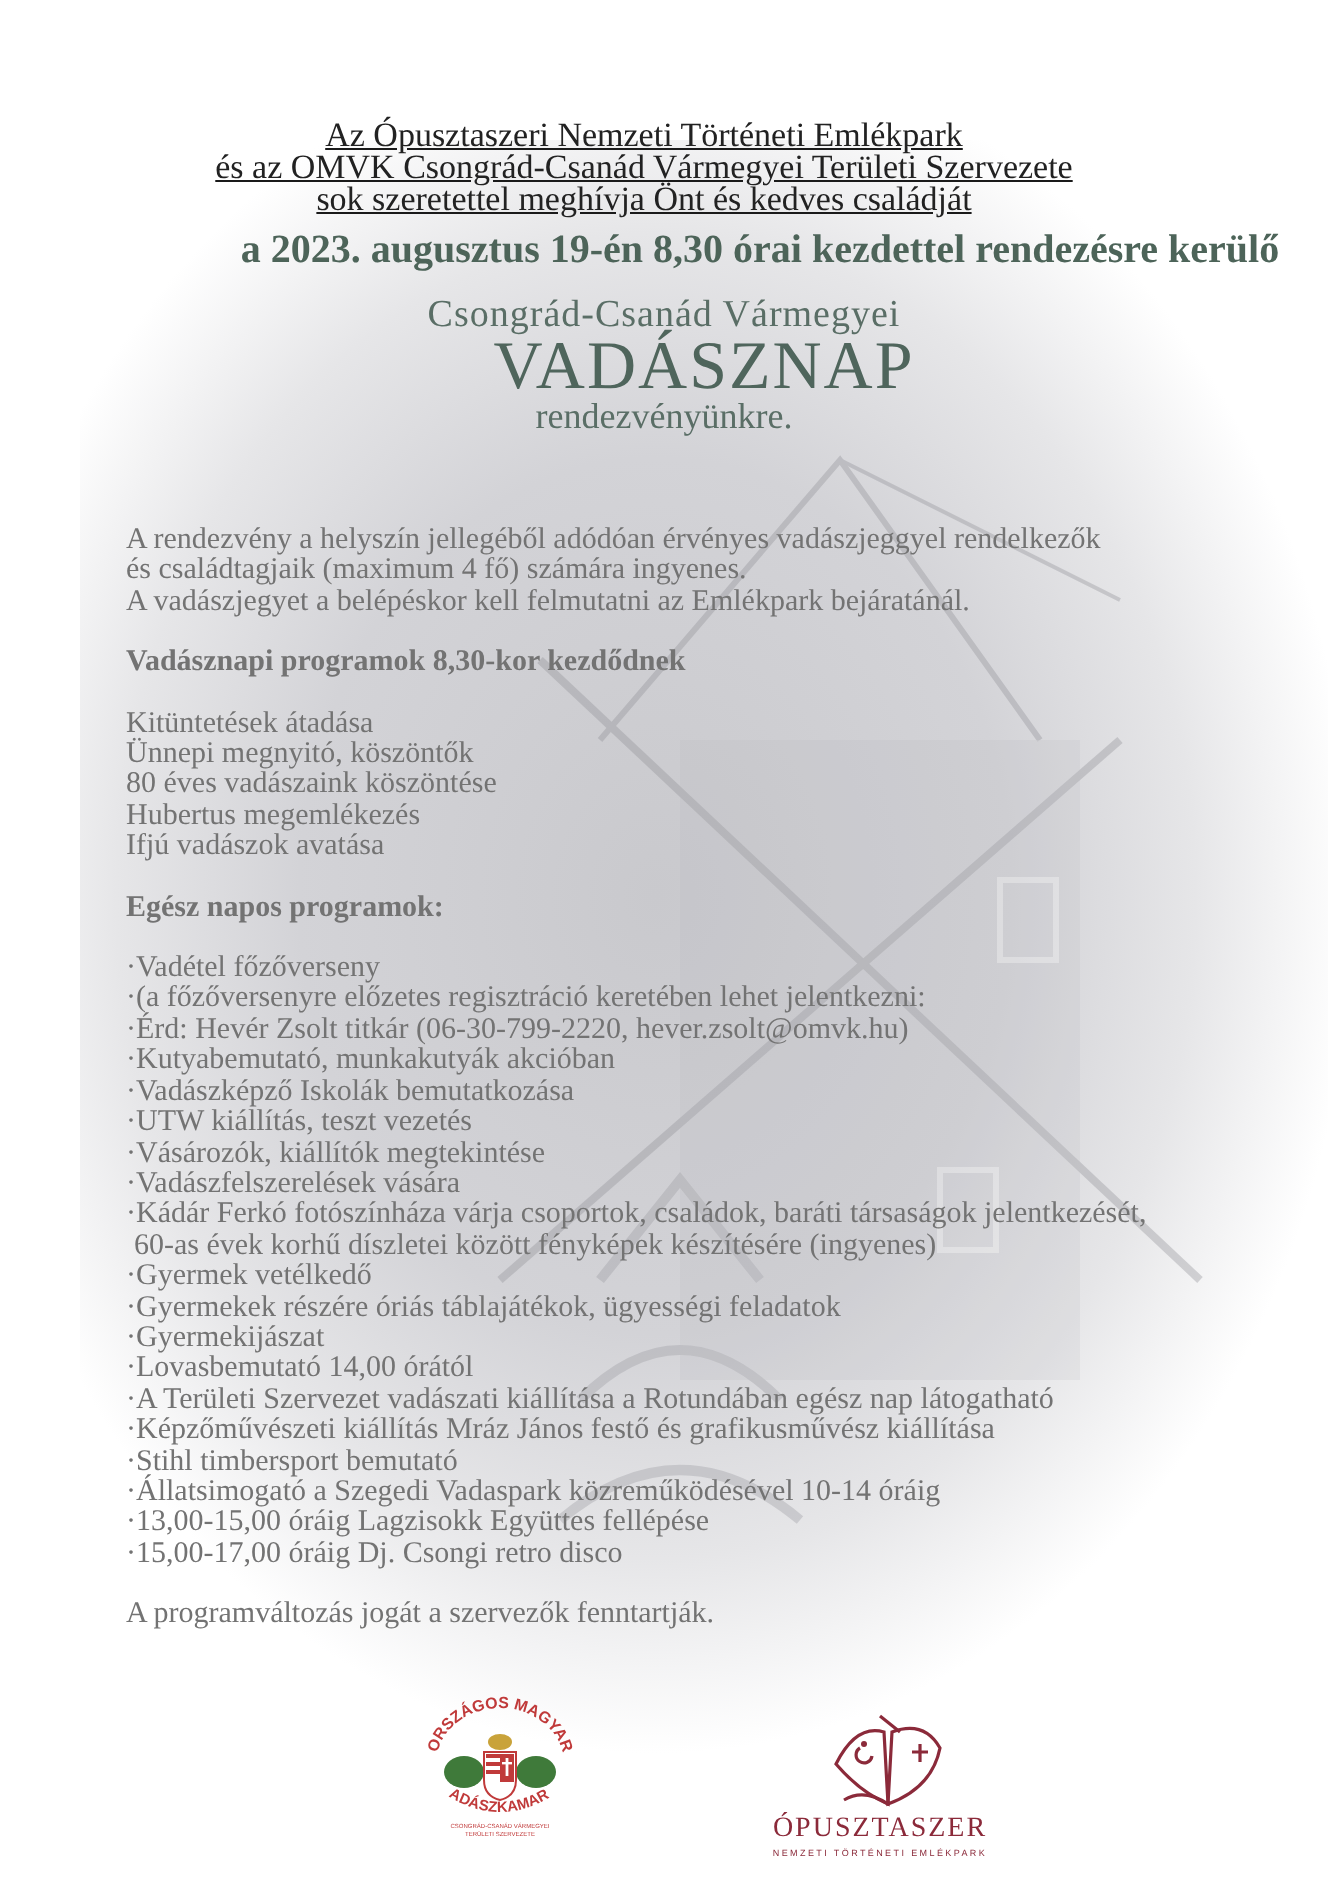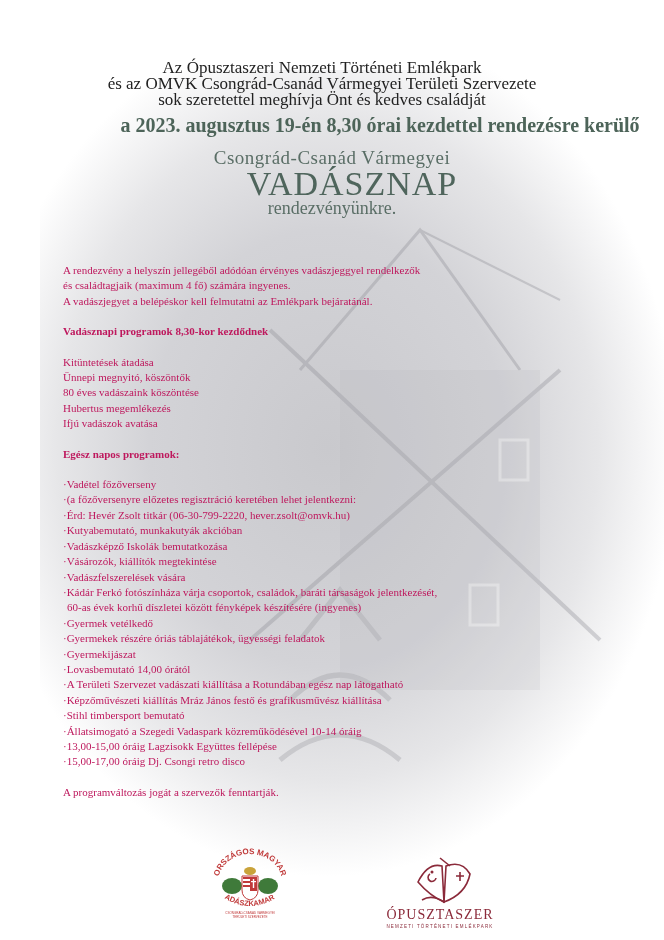--- a/index.html
+++ b/index.html
@@ -2,29 +2,29 @@
 <html><head>
 <meta charset="utf-8">
 <style>
   html, body { margin:0; padding:0; }
   body { width:664px; height:940px; background:#ffffff; position:relative; overflow:hidden;
          font-family:"Liberation Serif", "DejaVu Serif", serif; color:#1a1a1a; }
   .bg { position:absolute; left:0; top:0; width:664px; height:940px; overflow:hidden; }
   .bg .vignette { position:absolute; left:40px; top:70px; width:640px; height:840px;
     background: radial-gradient(ellipse 62% 58% at 45% 45%, #c9c9cd 0%, #d3d3d7 45%, #e6e6e8 68%, #ffffff 88%); }
   .bg svg { position:absolute; left:0; top:0; }
-  .header { position:absolute; top:60px; left:0; width:644px; text-align:center; }
+  .header { position:absolute; top:60px; left:0; width:644px; text-align:center;text-decoration:underline; }
   .header .line { font-size:17px; line-height:16px; color:#222; }
   .date-line { position:absolute; top:114px; left:0; width:664px; text-align:center;
     font-weight:bold; font-size:20px; color:#4d6459;padding-left:48px; }
   .subtitle { position:absolute; top:147px; left:0; width:664px; text-align:center; color:#5a6e66; }
   .subtitle .county { font-size:19px; letter-spacing:0.5px; }
   .subtitle .title { font-size:34px; line-height:30px; letter-spacing:1px; color:#4f655c;margin-left:40px; }
   .subtitle .suffix { font-size:18px; line-height:18px; }
-  .body { position:absolute; left:63px; top:263px; width:580px; font-size:11px; line-height:15.4px; color:#be185d; }
+  .body { position:absolute; left:63px; top:263px; width:580px; font-size:15px; line-height:15.4px; color:#737373; }
   .body p { margin:0; }
   .gap { height:15px; }
   .bold { font-weight:bold; }
   .bullet::before { content:"·"; }
   .indent { padding-left:4px; }
   .logo { position:absolute; }
   .logo-omvk { left:210px; top:848px; width:80px; height:80px; }
   .logo-opusz { left:370px; top:852px; width:140px; height:85px; }
   .opusz-title { position:absolute; left:0; top:55px; width:140px; text-align:center; font-size:14px;
     color:#8b2a3a; letter-spacing:1px; }
@@ -77,20 +77,21 @@
   <p>Hubertus megemlékezés</p>
   <p>Ifjú vadászok avatása</p>
   <div class="gap"></div>
   <p class="bold">Egész napos programok:</p>
   <div class="gap"></div>
   <p class="bullet">Vadétel főzőverseny</p>
   <p class="bullet">(a főzőversenyre előzetes regisztráció keretében lehet jelentkezni:</p>
   <p class="bullet">Érd: Hevér Zsolt titkár (06-30-799-2220, hever.zsolt@omvk.hu)</p>
   <p class="bullet">Kutyabemutató, munkakutyák akcióban</p>
   <p class="bullet">Vadászképző Iskolák bemutatkozása</p>
+  <p class="bullet">UTW kiállítás, teszt vezetés</p>
   <p class="bullet">Vásározók, kiállítók megtekintése</p>
   <p class="bullet">Vadászfelszerelések vására</p>
   <p class="bullet">Kádár Ferkó fotószínháza várja csoportok, családok, baráti társaságok jelentkezését,</p>
   <p class="indent">60-as évek korhű díszletei között fényképek készítésére (ingyenes)</p>
   <p class="bullet">Gyermek vetélkedő</p>
   <p class="bullet">Gyermekek részére óriás táblajátékok, ügyességi feladatok</p>
   <p class="bullet">Gyermekijászat</p>
   <p class="bullet">Lovasbemutató 14,00 órától</p>
   <p class="bullet">A Területi Szervezet vadászati kiállítása a Rotundában egész nap látogatható</p>
   <p class="bullet">Képzőművészeti kiállítás Mráz János festő és grafikusművész kiállítása</p>

